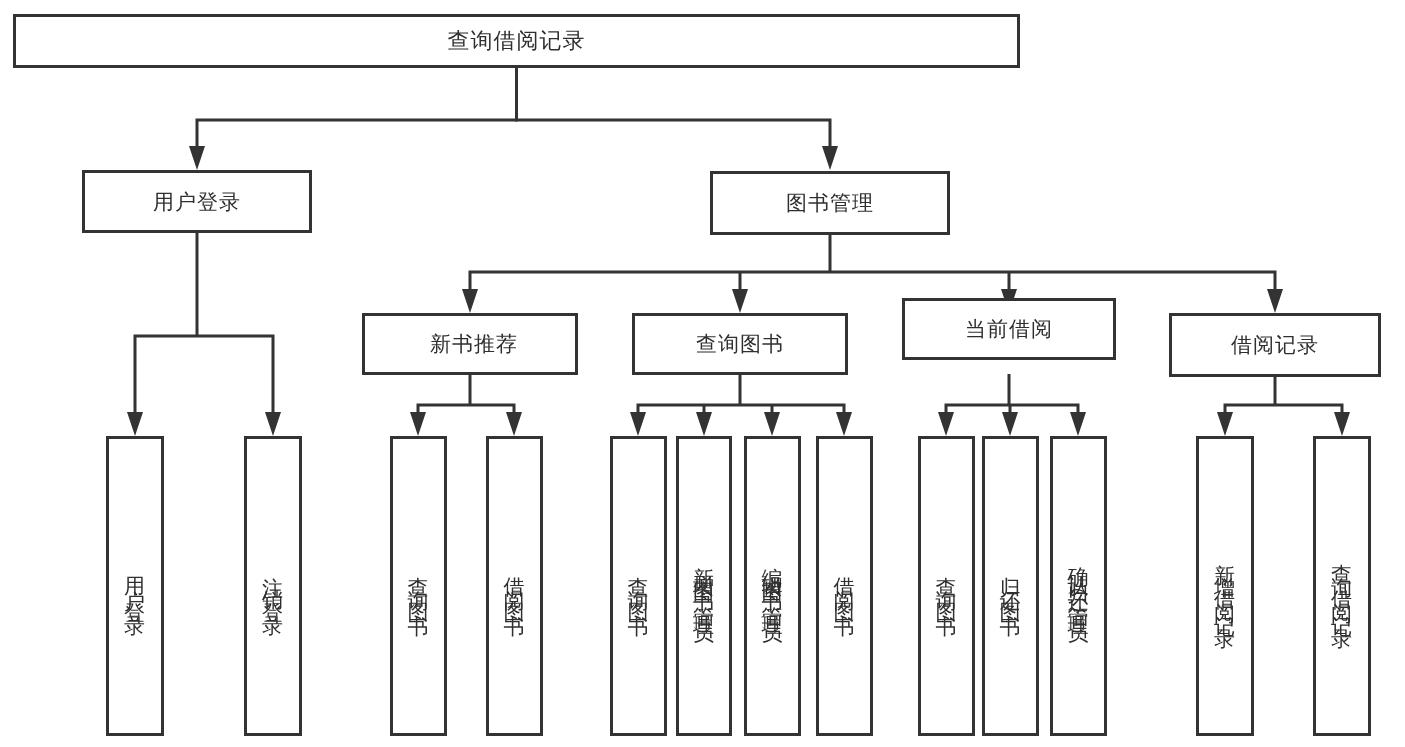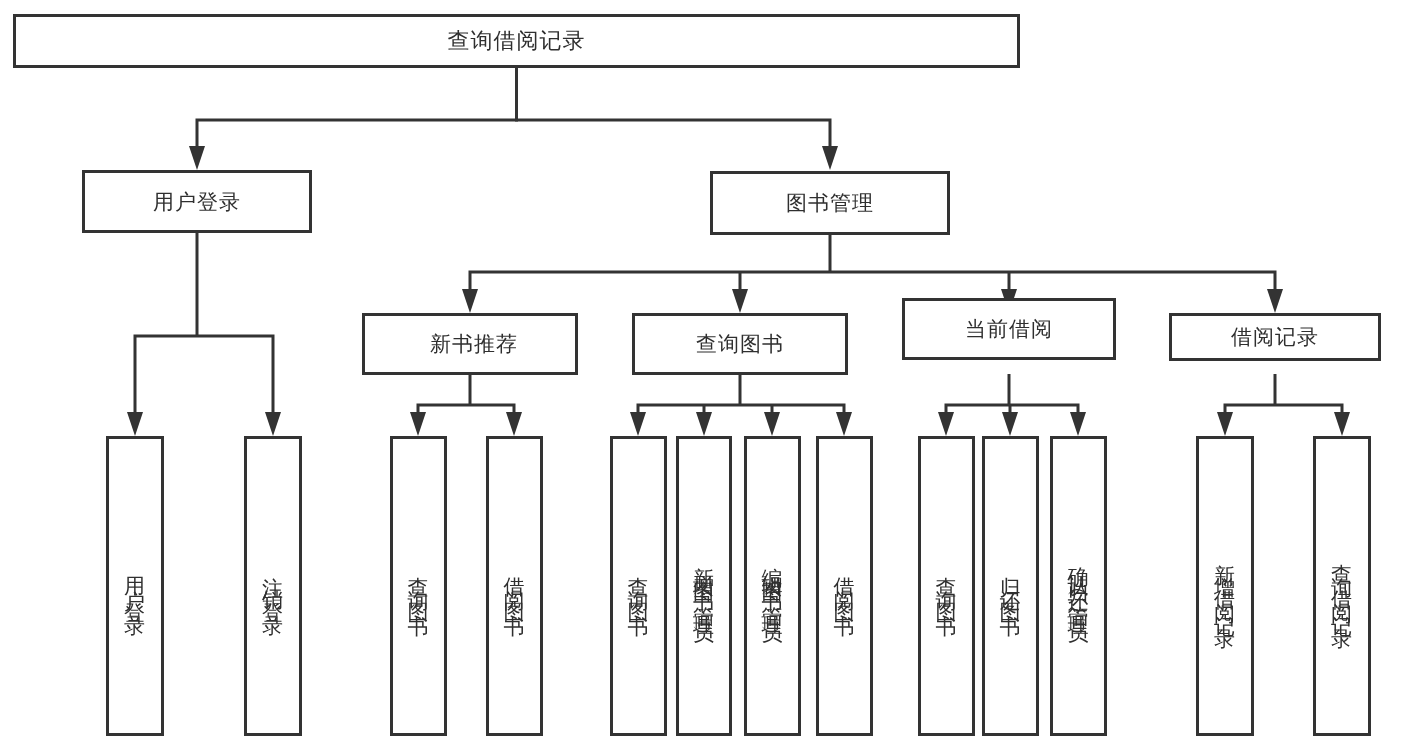--- a/index.html
+++ b/index.html
@@ -82,21 +82,21 @@
   </svg>
 
   <div class="box h root-box" style="left:13px;top:14px;width:1007px;height:54px;">查询借阅记录</div>
 
   <div class="box h" style="left:82px;top:170px;width:230px;height:63px;">用户登录</div>
   <div class="box h" style="left:710px;top:171px;width:240px;height:64px;">图书管理</div>
 
   <div class="box h" style="left:362px;top:313px;width:216px;height:62px;padding-left:8px;">新书推荐</div>
   <div class="box h" style="left:632px;top:313px;width:216px;height:62px;">查询图书</div>
   <div class="box h" style="left:902px;top:298px;width:214px;height:62px;">当前借阅</div>
-  <div class="box h" style="left:1169px;top:313px;width:212px;height:48px;">借阅记录</div>
+  <div class="box h" style="left:1169px;top:313px;width:212px;height:64px;">借阅记录</div>
 
   <div class="box v" style="left:106px;top:436px;width:58px;height:300px;">用户登录</div>
   <div class="box v" style="left:244px;top:436px;width:58px;height:300px;">注销登录</div>
 
   <div class="box v" style="left:390px;top:436px;width:57px;height:300px;">查询图书</div>
   <div class="box v" style="left:486px;top:436px;width:57px;height:300px;">借阅图书</div>
 
   <div class="box v" style="left:610px;top:436px;width:57px;height:300px;">查询图书</div>
   <div class="box v v-long" style="left:676px;top:436px;width:56px;height:300px;">新增图书（管理员）</div>
   <div class="box v v-long" style="left:744px;top:436px;width:57px;height:300px;">编辑图书（管理员）</div>

